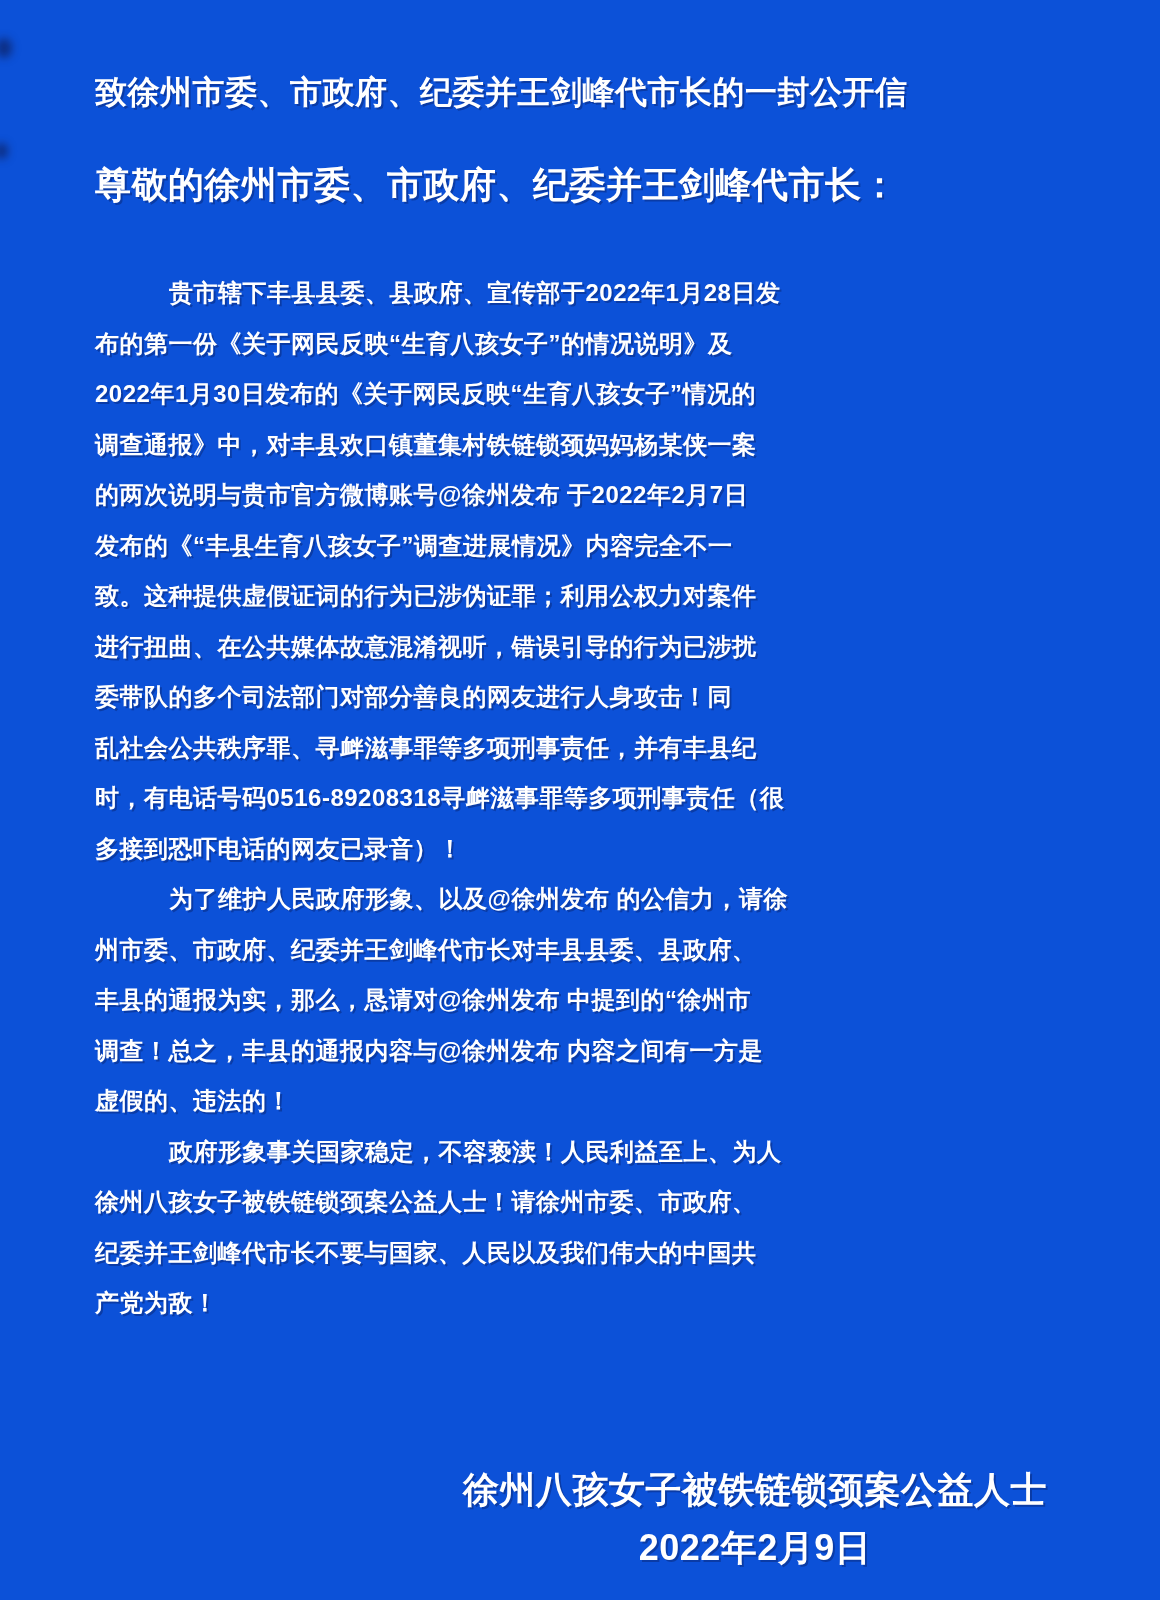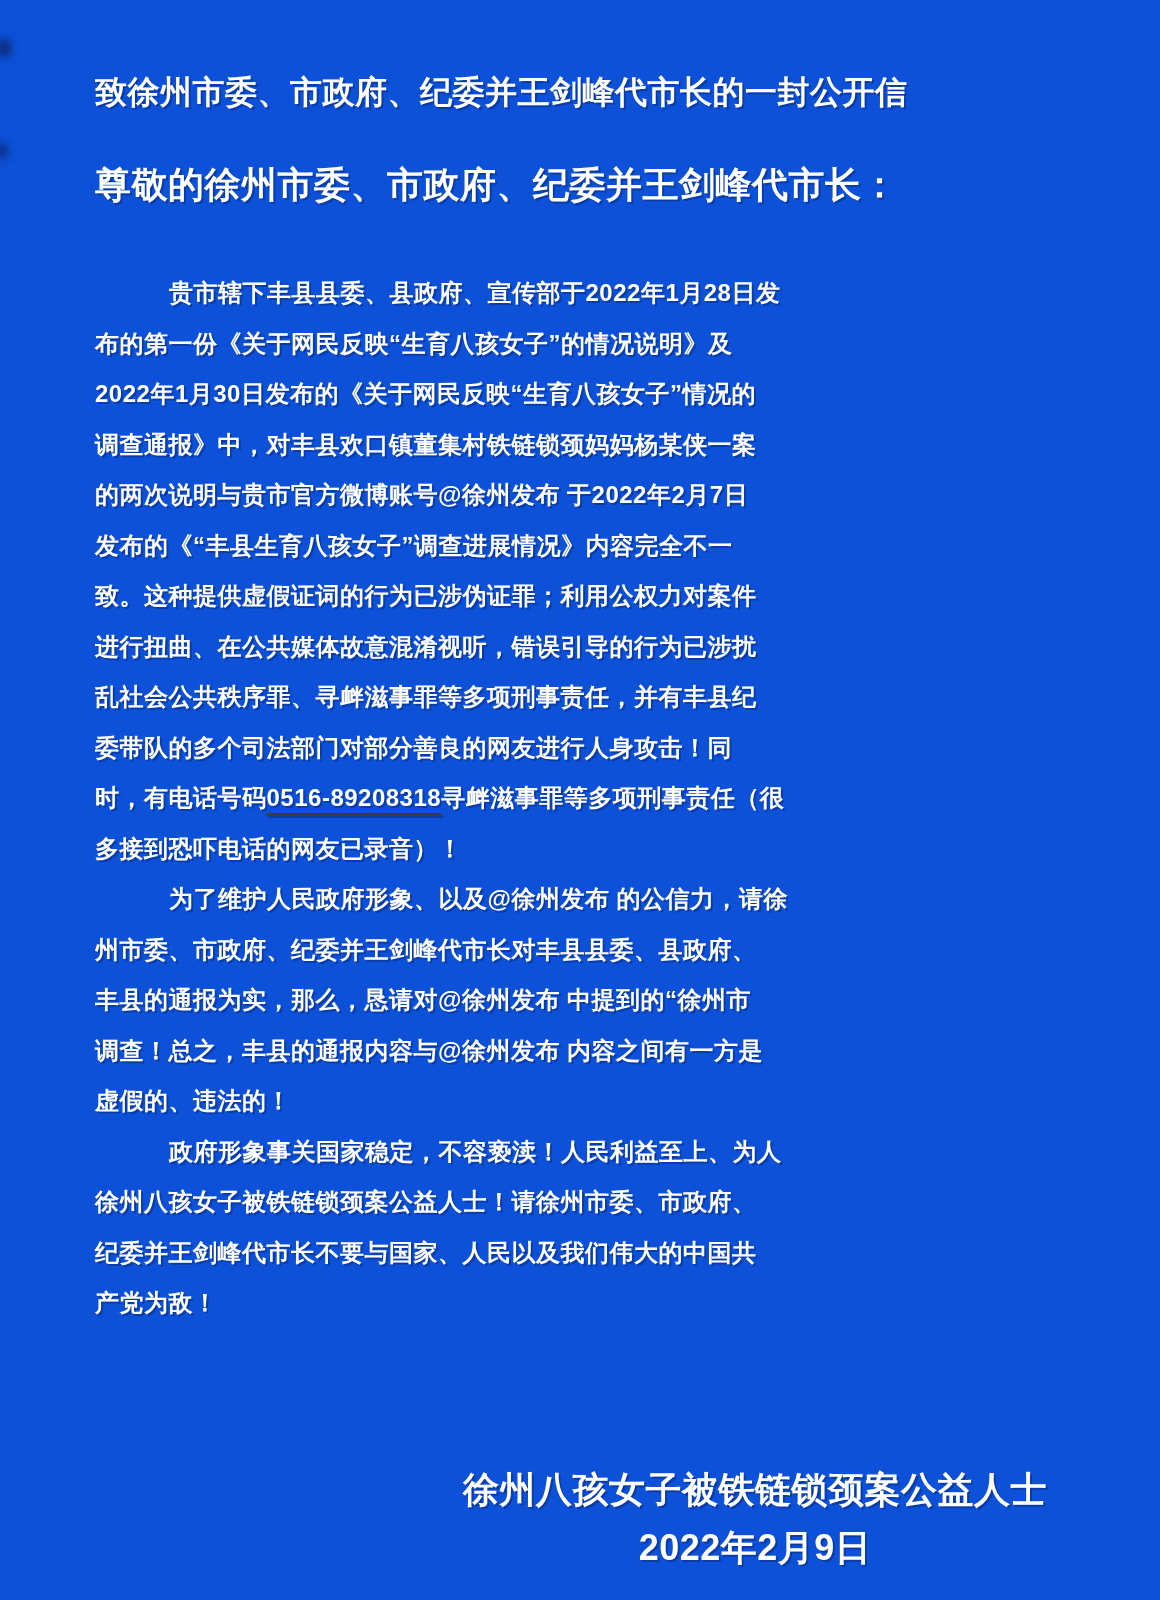--- a/index.html
+++ b/index.html
@@ -48,21 +48,20 @@
     text-shadow: 2px 2px 0 rgba(5,10,50,0.30);
   }
   .letter-line {
     white-space: nowrap;
     height: 50.5px;
   }
   .letter-line.indent {
     text-indent: 74px;
   }
   .phone-underline {
-    text-decoration: underline;
     text-decoration-color: #3b3b46;
     text-decoration-thickness: 3px;
     text-underline-offset: 7px;
   }
   .signature-block {
     position: absolute;
     right: 113px;
     top: 1468px;
     text-align: center;
     font-size: 36px;
@@ -101,22 +100,22 @@
 
   <div class="letter-body">
       <div class="letter-line indent"><span>贵市辖下丰县县委、县政府、宣传部于2022年1月28日发</span></div>
       <div class="letter-line"><span>布的第一份《关于网民反映“生育八孩女子”的情况说明》及</span></div>
       <div class="letter-line"><span>2022年1月30日发布的《关于网民反映“生育八孩女子”情况的</span></div>
       <div class="letter-line"><span>调查通报》中，对丰县欢口镇董集村铁链锁颈妈妈杨某侠一案</span></div>
       <div class="letter-line"><span>的两次说明与贵市官方微博账号@徐州发布 于2022年2月7日</span></div>
       <div class="letter-line"><span>发布的《“丰县生育八孩女子”调查进展情况》内容完全不一</span></div>
       <div class="letter-line"><span>致。这种提供虚假证词的行为已涉伪证罪；利用公权力对案件</span></div>
       <div class="letter-line"><span>进行扭曲、在公共媒体故意混淆视听，错误引导的行为已涉扰</span></div>
+      <div class="letter-line"><span>委带队的多个司法部门对部分善良的网友进行人身攻击！同</span></div>
       <div class="letter-line"><span>乱社会公共秩序罪、寻衅滋事罪等多项刑事责任，并有丰县纪</span></div>
-      <div class="letter-line"><span>委带队的多个司法部门对部分善良的网友进行人身攻击！同</span></div>
       <div class="letter-line"><span>时，有电话号码</span><span class="phone-underline">0516-89208318</span><span>寻衅滋事罪等多项刑事责任（很</span></div>
       <div class="letter-line"><span>多接到恐吓电话的网友已录音）！</span></div>
       <div class="letter-line indent"><span>为了维护人民政府形象、以及@徐州发布 的公信力，请徐</span></div>
       <div class="letter-line"><span>州市委、市政府、纪委并王剑峰代市长对丰县县委、县政府、</span></div>
       <div class="letter-line"><span>丰县的通报为实，那么，恳请对@徐州发布 中提到的“徐州市</span></div>
       <div class="letter-line"><span>调查！总之，丰县的通报内容与@徐州发布 内容之间有一方是</span></div>
       <div class="letter-line"><span>虚假的、违法的！</span></div>
       <div class="letter-line indent"><span>政府形象事关国家稳定，不容亵渎！人民利益至上、为人</span></div>
       <div class="letter-line"><span>徐州八孩女子被铁链锁颈案公益人士！请徐州市委、市政府、</span></div>
       <div class="letter-line"><span>纪委并王剑峰代市长不要与国家、人民以及我们伟大的中国共</span></div>

